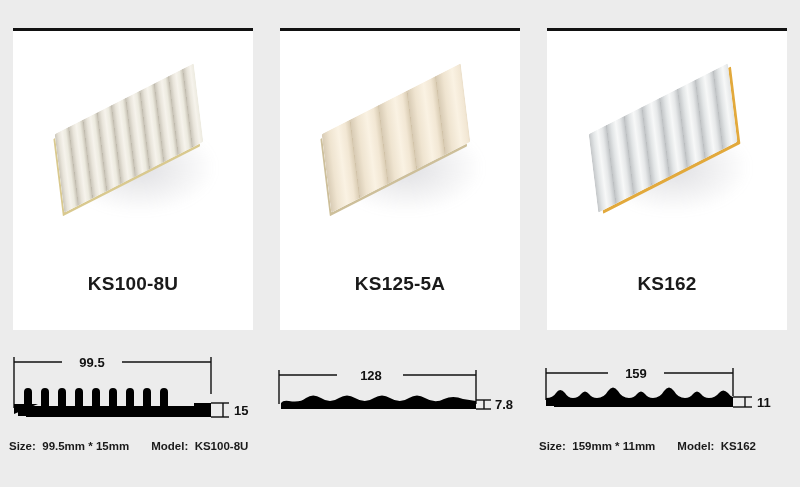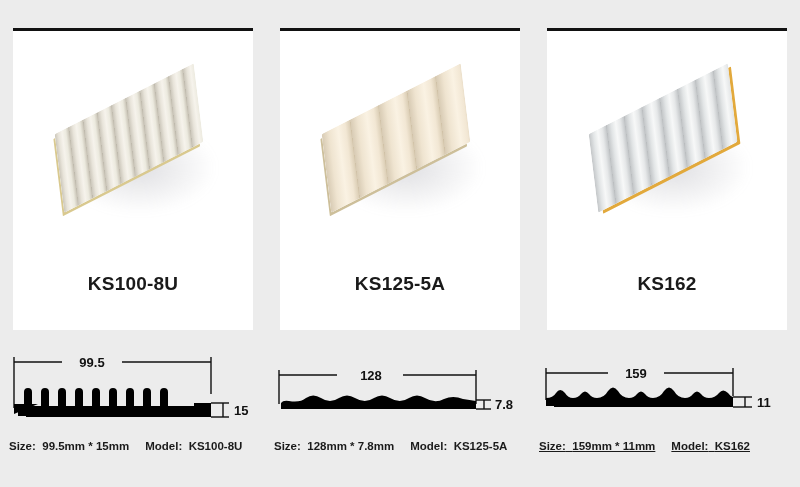--- a/index.html
+++ b/index.html
@@ -169,22 +169,22 @@
   .spec-cell {
     position: absolute;
     top: 0;
     font-size: 11.5px;
     font-weight: bold;
     color: #1a1a1a;
     white-space: nowrap;
   }
   .spec-cell.s1 { left: 9px; }
   .spec-cell.s2 { left: 274px; }
-  .spec-cell.s3 { left: 539px; text-decoration: underline; }
-  .spec-size { margin-right: 16px; }
+  .spec-cell.s3 { left: 539px; }
+  .spec-size { margin-right: 22px; }
 </style>
 </head>
 <body>
 
 <div class="card-row">
 
   <div class="product-card">
     <div class="photo">
       <div class="panel-stage">
         <div class="panel-shadow"></div>
@@ -328,19 +328,16 @@
       </g>
       <text class="dim-label" x="217" y="59">11</text>
     </svg>
   </div>
 </div>
 
 <div class="spec-row">
   <div class="spec-cell s1">
     <span class="spec-size"><span>Size:</span>&nbsp;&nbsp;<span>99.5mm * 15mm</span></span><span class="spec-model"><span>Model:</span>&nbsp;&nbsp;<span>KS100-8U</span></span>
   </div>
-  <div class="spec-cell s2">
-    <span class="spec-size"><span>Size:</span>&nbsp;&nbsp;<span>128mm * 7.8mm</span></span><span class="spec-model"><span>Model:</span>&nbsp;&nbsp;<span>KS125-5A</span></span>
-  </div>
   <div class="spec-cell s3">
     <span class="spec-size"><span>Size:</span>&nbsp;&nbsp;<span>159mm * 11mm</span></span><span class="spec-model"><span>Model:</span>&nbsp;&nbsp;<span>KS162</span></span>
   </div>
 </div>
 
 </body></html>

